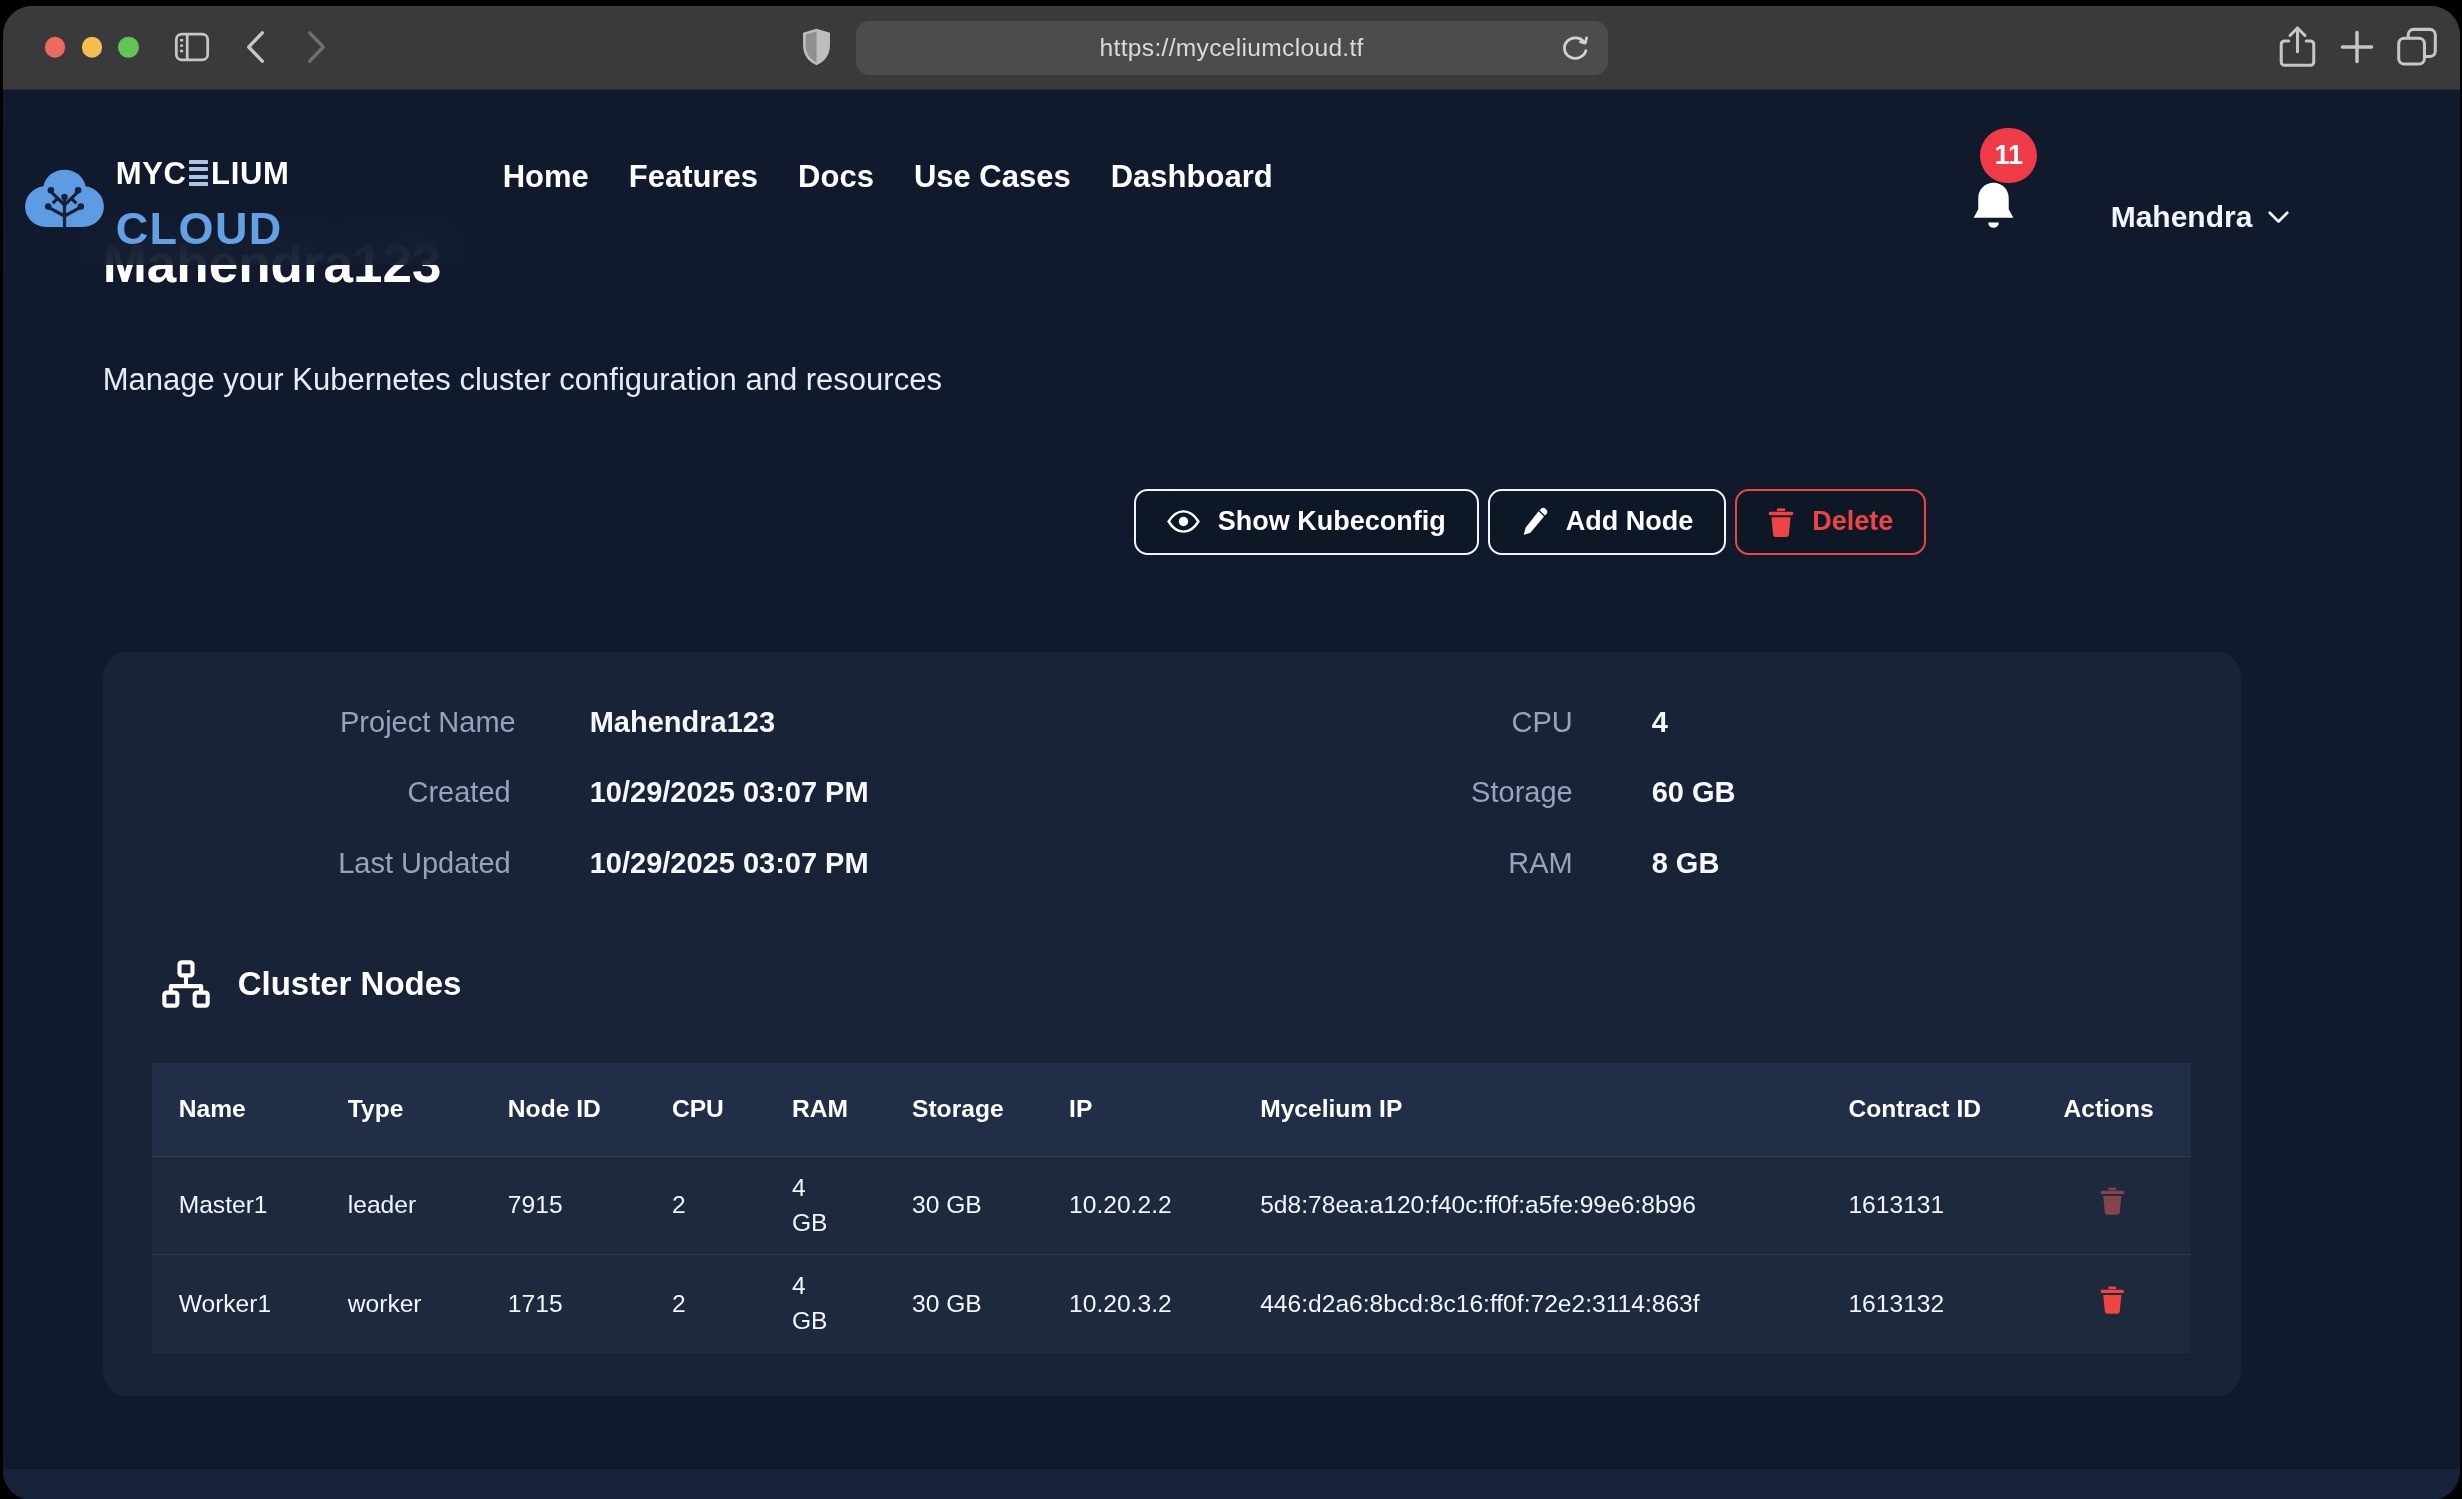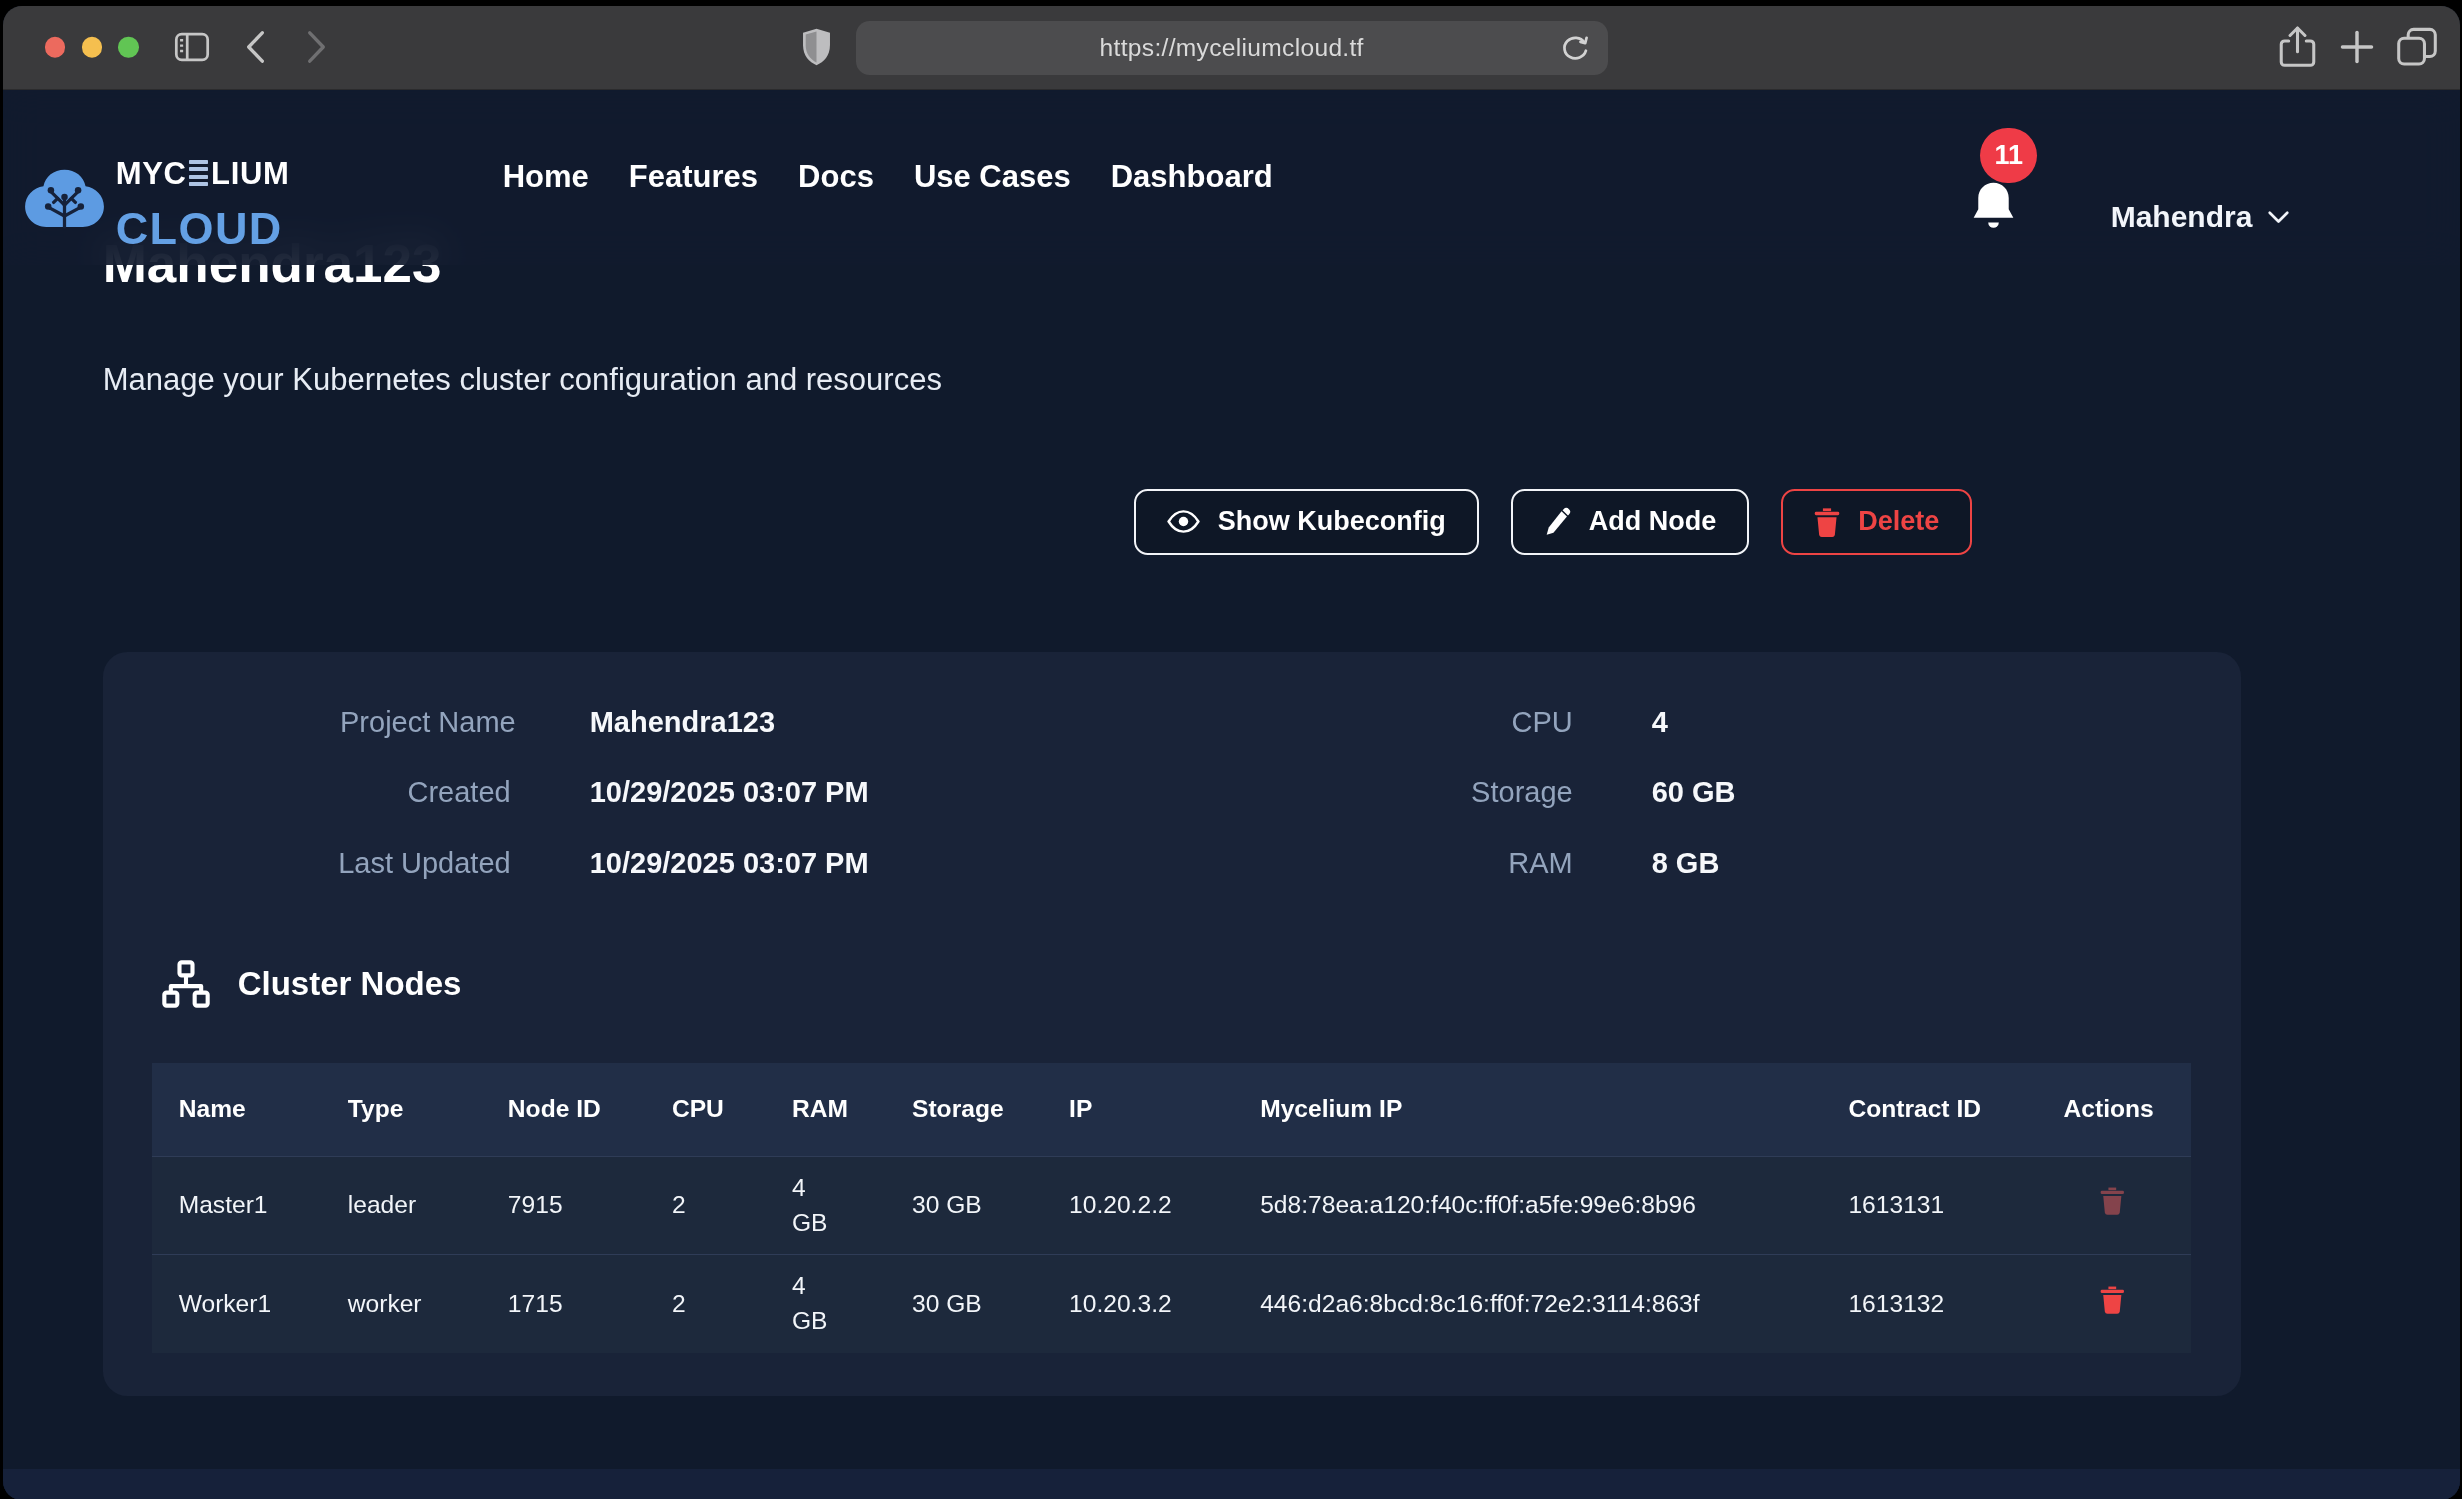--- a/index.html
+++ b/index.html
@@ -3,21 +3,21 @@
 <meta charset="utf-8">
 <style>
   * { margin:0; padding:0; box-sizing:border-box; }
   html,body { background:#000; }
   body {
     width:2462px; height:1499px; position:relative; overflow:hidden;
     font-family:"Liberation Sans","DejaVu Sans",sans-serif;
   }
   .window {
     position:absolute; left:2.7px; top:5.5px; width:2457px; height:1494px;
-    border-radius:19px; overflow:hidden; background:#101a2c;
+    border-radius:29px; overflow:hidden; background:#101a2c;
   }
   
   .chrome {
     position:absolute; left:0; top:0; width:100%; height:84px;
     background:#3a3a3c; border-bottom:1.4px solid #2b2b2d; z-index:20;
   }
   .traffic { position:absolute; left:42px; top:50%; transform:translateY(-50%); display:flex; gap:16.4px; }
   .light { width:20.5px; height:20.5px; border-radius:50%; }
   .light.red   { background:#ec6a5e; }
   .light.yellow{ background:#f5bf4f; }
@@ -49,21 +49,21 @@
     background:#ef3b47; border-radius:30px; color:#fff; font-size:27px; font-weight:700;
     display:flex; align-items:center; justify-content:center; z-index:2;
   }
   .bell { position:absolute; left:0px; top:90px; }
   .user-menu { position:absolute; left:2108px; top:0; height:100%; display:flex; align-items:center; gap:15px; cursor:pointer;margin-top:40px; }
   .user-name { color:#f2f5fa; font-size:30px; font-weight:600; }
   
   .page { position:absolute; left:0; top:84px; right:0; bottom:0; background:#101a2c; z-index:1; }
   .page-title { position:absolute; left:100px; top:146px; color:#fff; font-size:53px; font-weight:800; line-height:1.05; }
   .page-subtitle { position:absolute; left:100px; top:230px; color:#e7ecf4; font-size:31px; font-weight:400;margin-top:42px; }
-  .actions-row { position:absolute; left:1131px; top:399px; display:flex; gap:32px; }
+  .actions-row { position:absolute; left:1131px; top:399px; display:flex; gap:9px; }
   .btn {
     display:inline-flex; align-items:center; gap:18px; height:66px; padding:0 31px;
     border:2.1px solid #f2f4f8; border-radius:13.7px; background:rgba(9,15,28,0.3);
     color:#fff; font-size:27px; font-weight:700; cursor:pointer; white-space:nowrap;
   }
   .btn.delete { border-color:#ee4444; color:#ee4444; }
   
   .card {
     position:absolute; left:100px; top:562px; width:2138px; height:744px;
     background:#192338; border-radius:24.6px;

